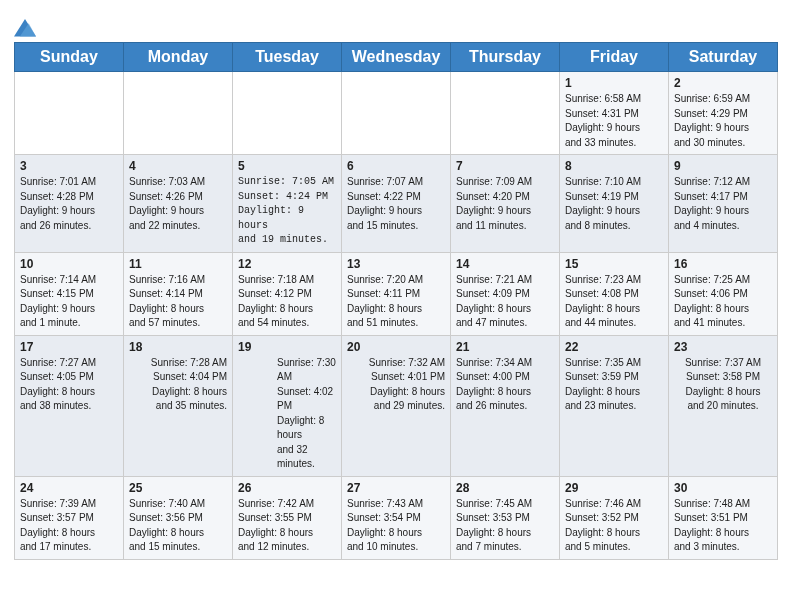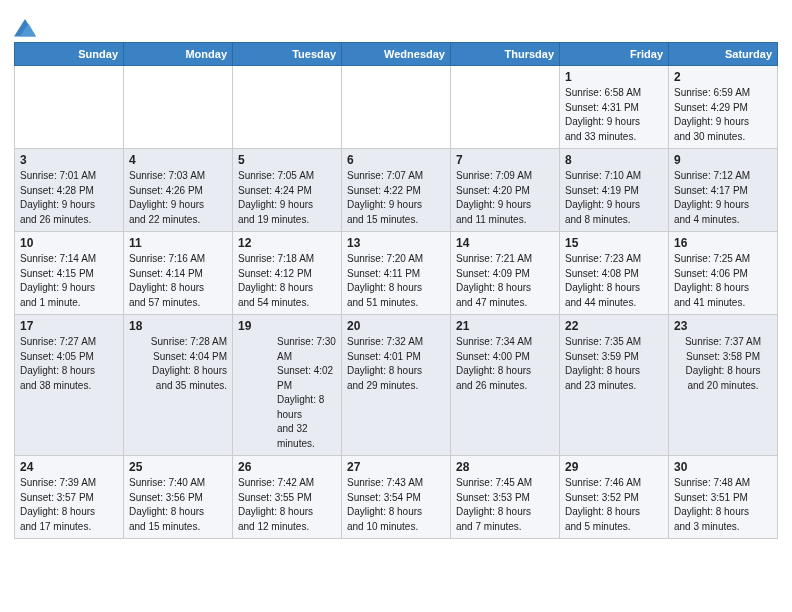--- a/index.html
+++ b/index.html
@@ -62,23 +62,23 @@
       margin-top: 2px;
     }
     table {
       width: 100%;
       border-collapse: collapse;
       table-layout: fixed;
     }
     thead tr th {
       background: #3b82c4;
       color: #fff;
-      font-size: 11px;
+      font-size: 16px;
       font-weight: bold;
-      text-align: right;
+      text-align: center;
       padding: 5px 5px;
       border: 1px solid #2d6aa0;
     }
     tbody tr td {
       vertical-align: top;
       border: 1px solid #ccc;
       padding: 4px 5px;
       font-size: 10.5px;
       color: #222;
       height: 80px;
@@ -170,21 +170,21 @@
           </td>
           <td>
             <span class="day-num">4</span>
             <div class="day-info" style="white-space: pre-line;">Sunrise: 7:03 AM
 Sunset: 4:26 PM
 Daylight: 9 hours
 and 22 minutes.</div>
           </td>
           <td>
             <span class="day-num">5</span>
-            <div class="day-info" style="white-space: pre-line;">Sunrise: 7:05 AM
+            <div class="day-info" style="white-space: pre-line; font-family: Liberation Mono, monospace;">Sunrise: 7:05 AM
 Sunset: 4:24 PM
 Daylight: 9 hours
 and 19 minutes.</div>
           </td>
           <td>
             <span class="day-num">6</span>
             <div class="day-info" style="white-space: pre-line;">Sunrise: 7:07 AM
 Sunset: 4:22 PM
 Daylight: 9 hours
 and 15 minutes.</div>
@@ -279,21 +279,21 @@
           </td>
           <td>
             <span class="day-num">19</span>
             <div class="day-info" style="white-space: pre-line; margin-left: 39px;">Sunrise: 7:30 AM
 Sunset: 4:02 PM
 Daylight: 8 hours
 and 32 minutes.</div>
           </td>
           <td>
             <span class="day-num">20</span>
-            <div class="day-info" style="white-space: pre-line;">Sunrise: 7:32 AM
+            <div class="day-info" style="white-space: pre-line; text-align: right;">Sunrise: 7:32 AM
 Sunset: 4:01 PM
 Daylight: 8 hours
 and 29 minutes.</div>
           </td>
           <td>
             <span class="day-num">21</span>
             <div class="day-info" style="white-space: pre-line;">Sunrise: 7:34 AM
 Sunset: 4:00 PM
 Daylight: 8 hours
 and 26 minutes.</div>

